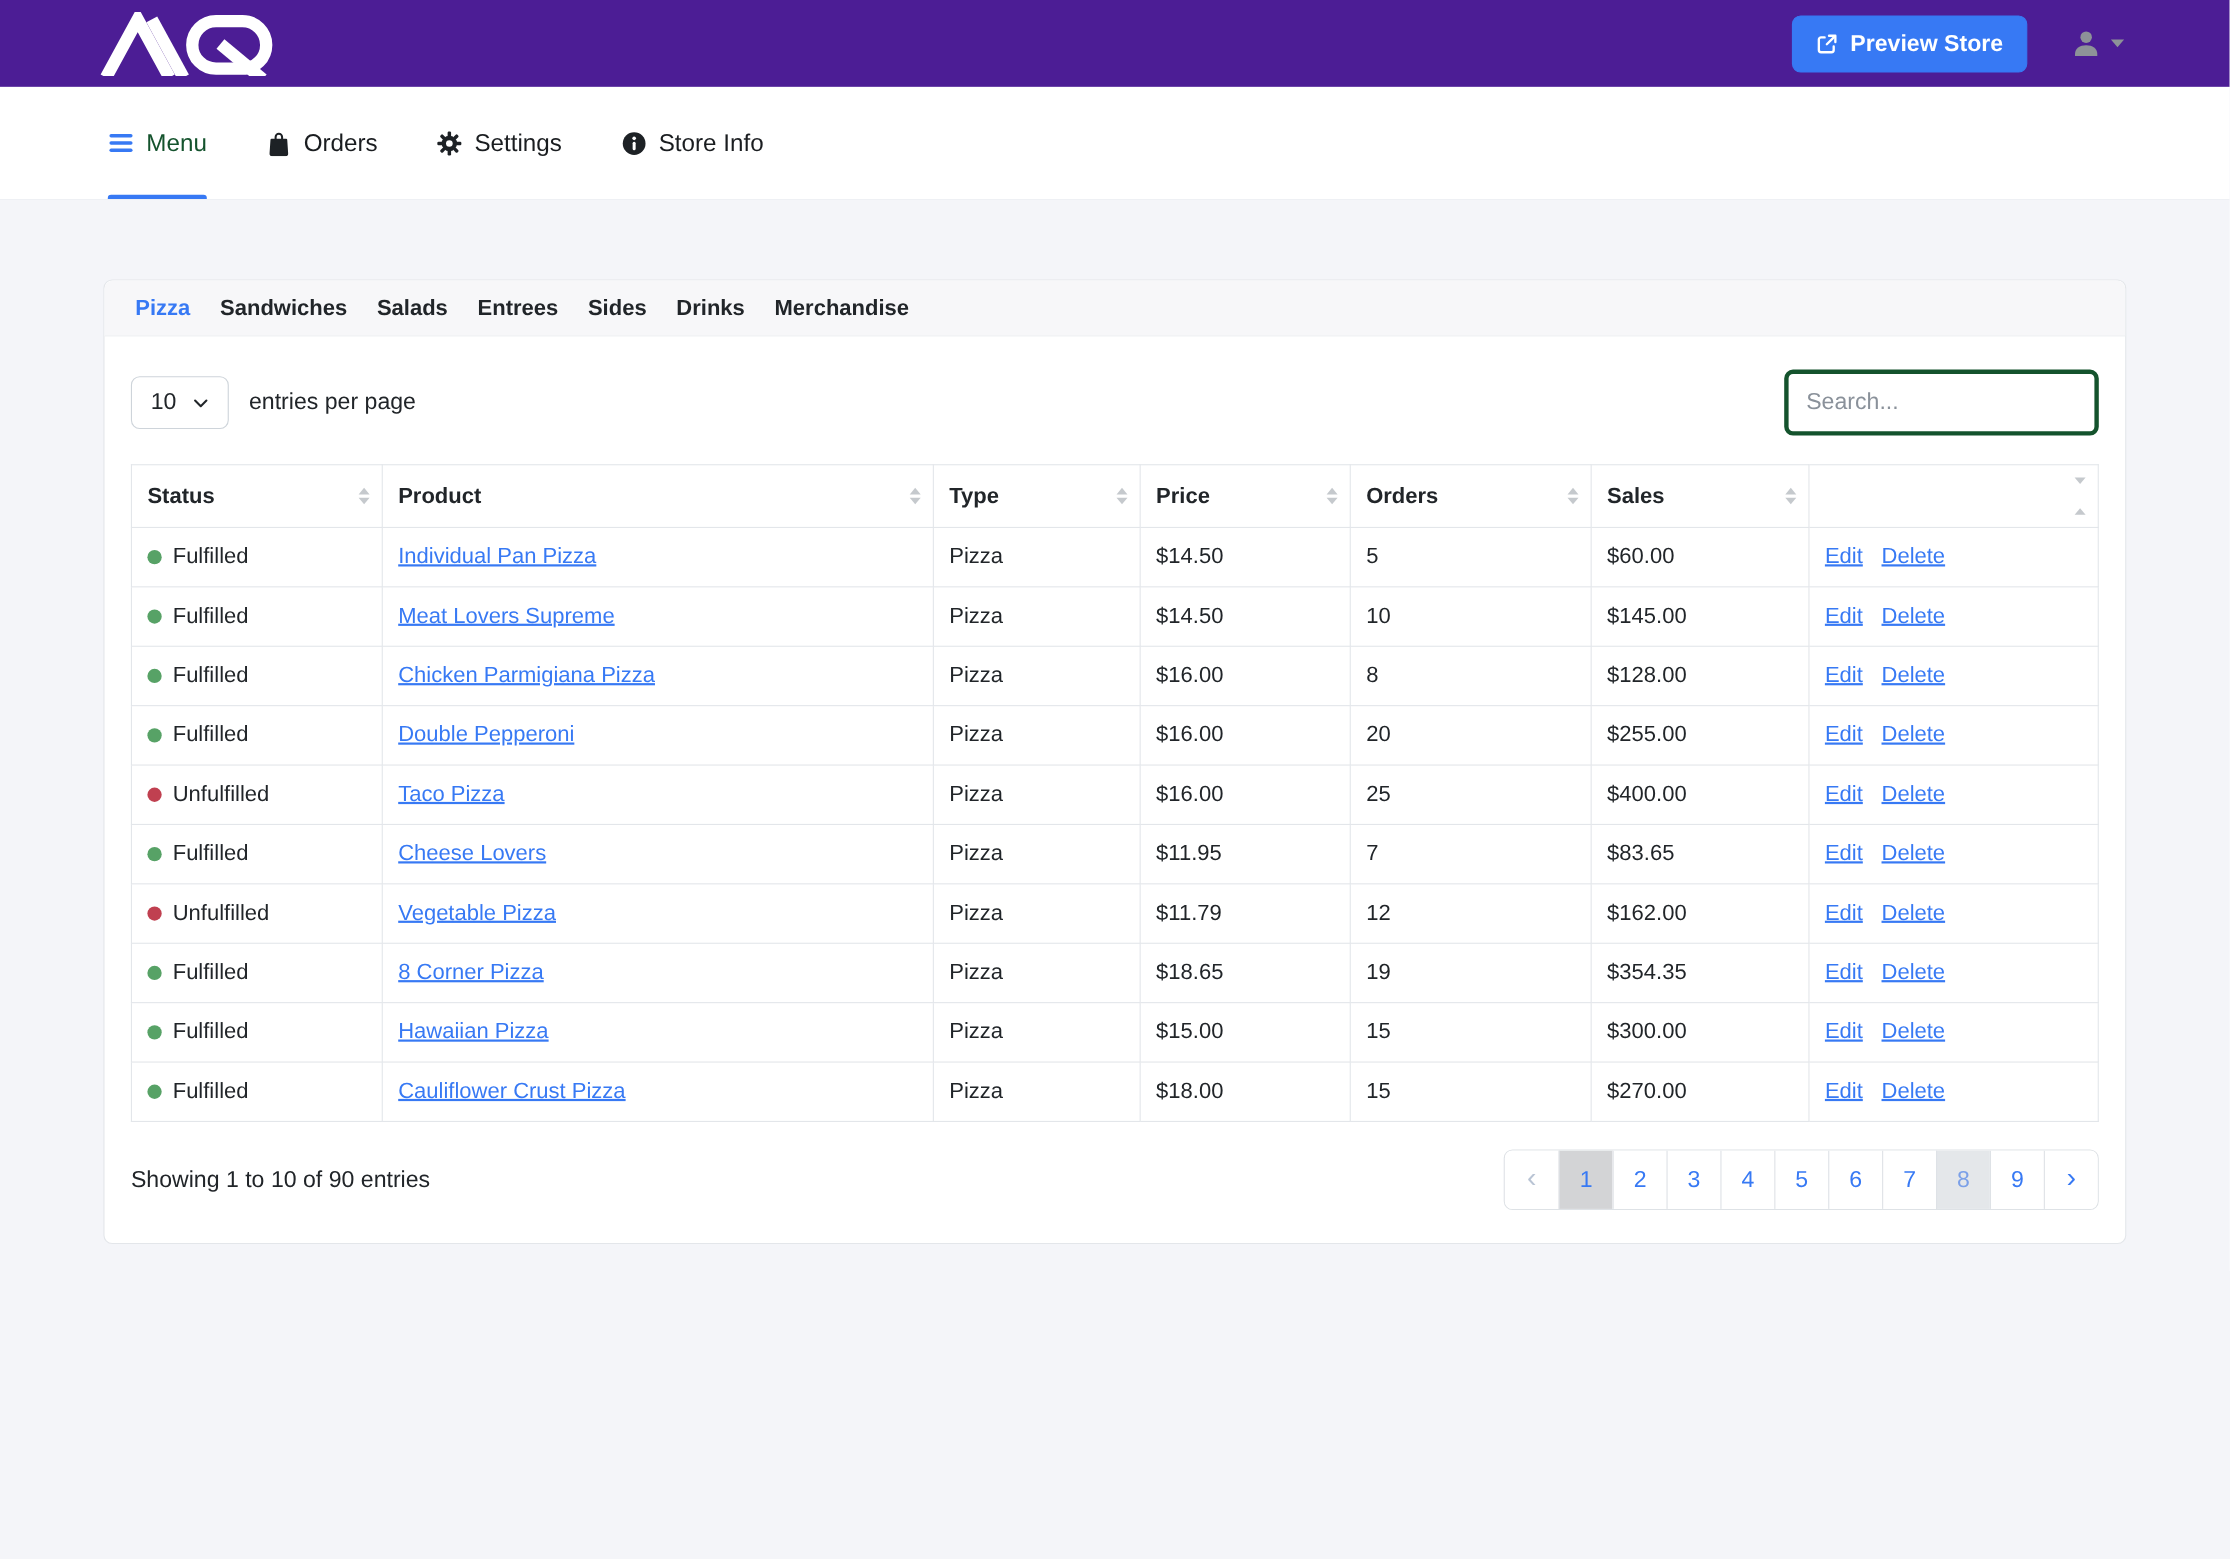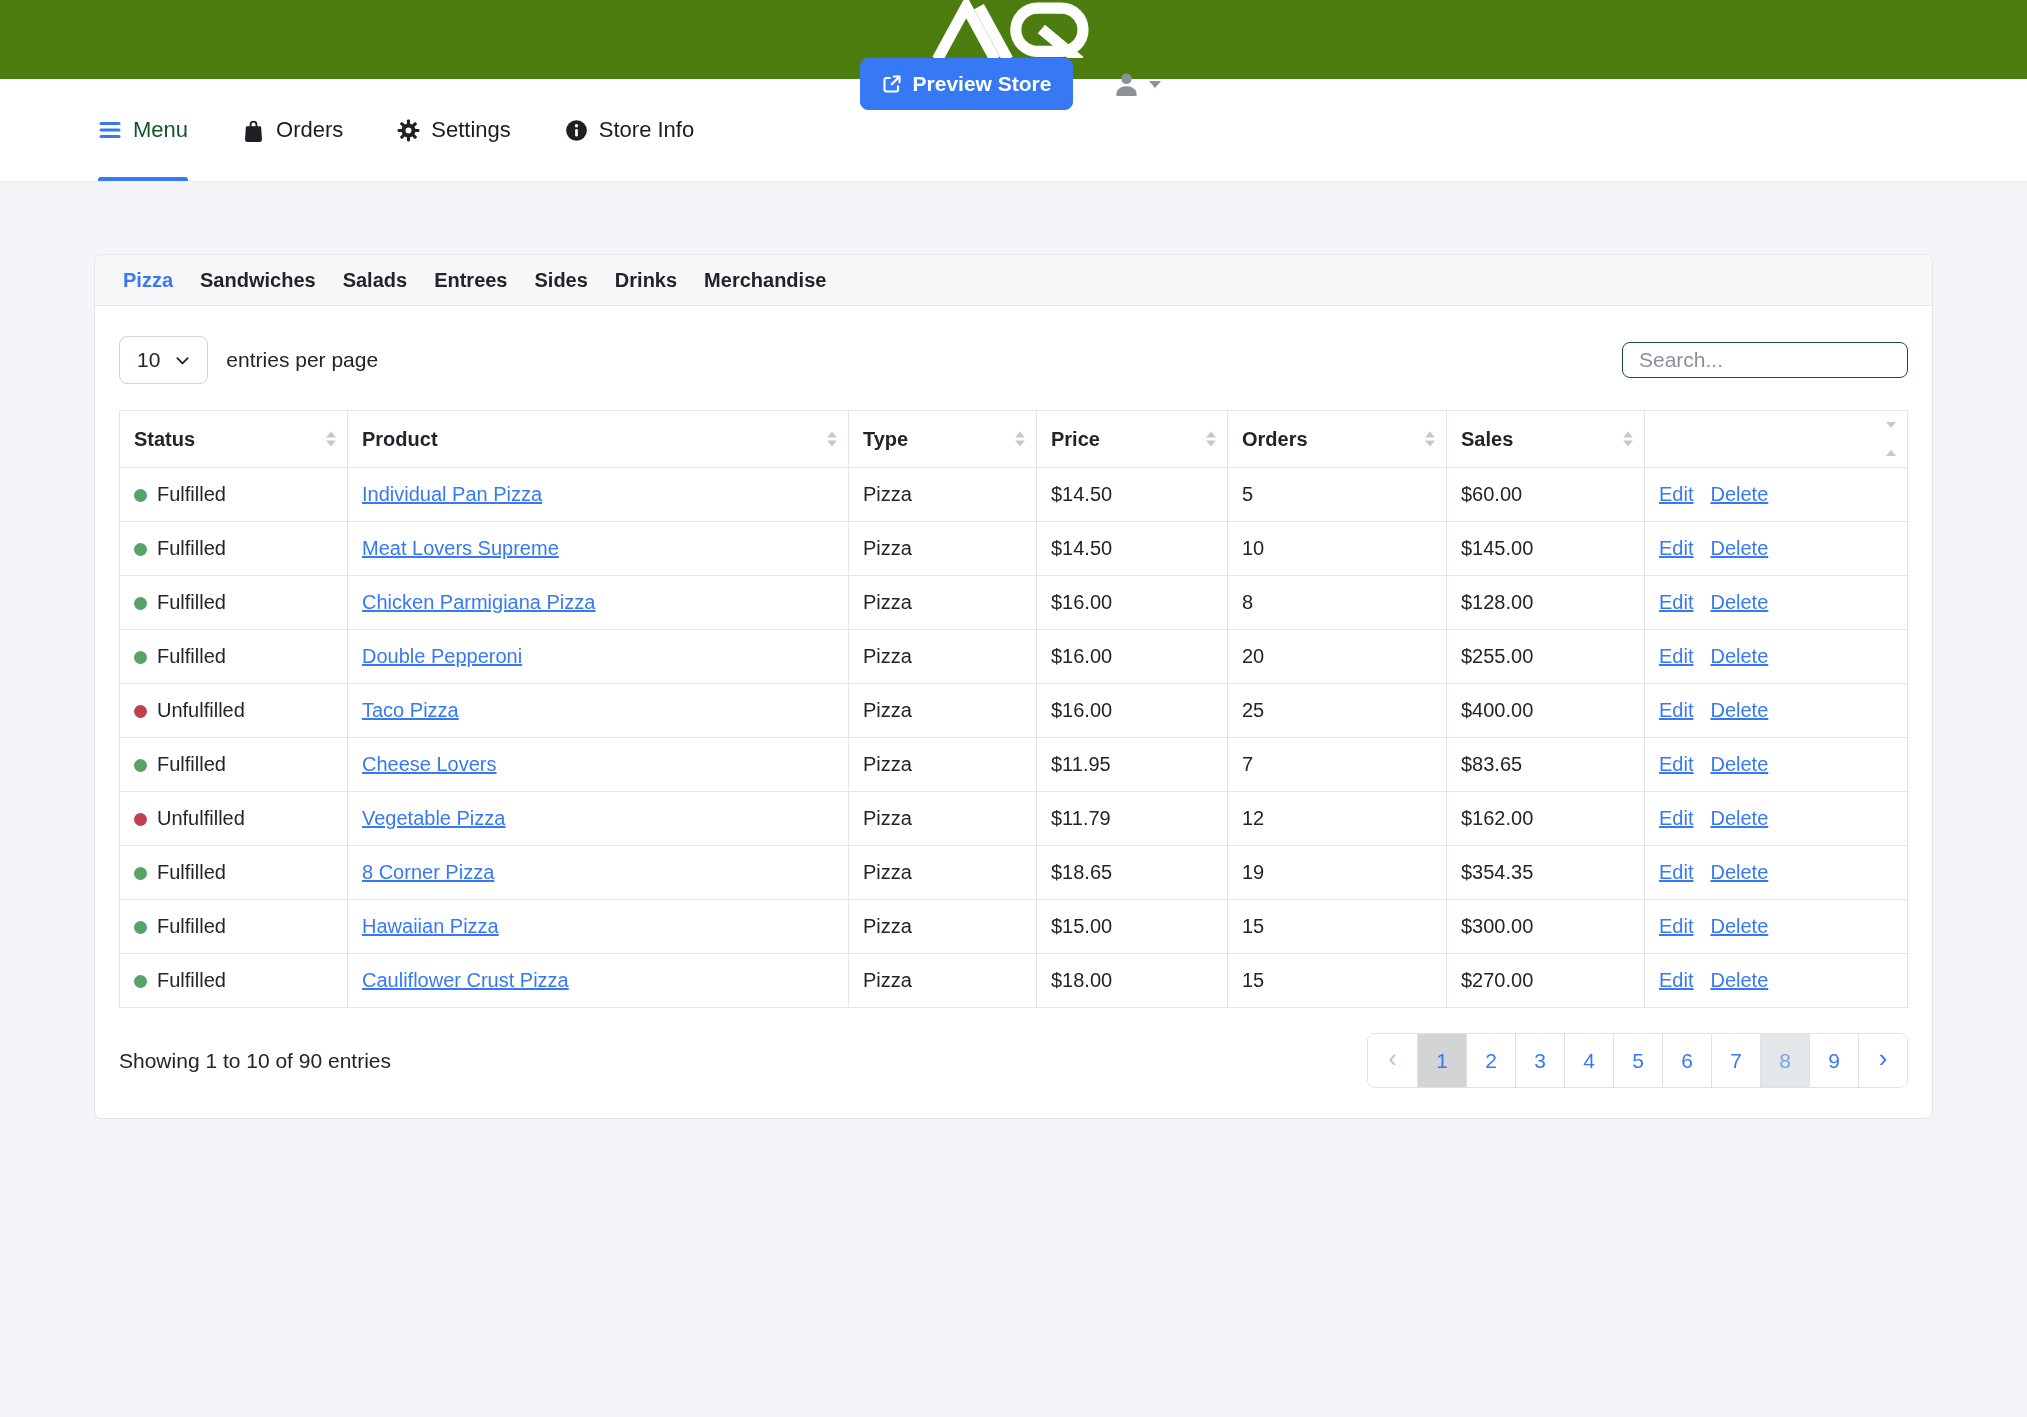--- a/index.html
+++ b/index.html
@@ -5,24 +5,23 @@
   * { box-sizing: border-box; }
   html,body { margin:0; padding:0; }
   body {
     width:2027px; height:1417px; overflow:hidden;
     background:#f4f5f9;
     font-family:"Liberation Sans","DejaVu Sans",sans-serif;
     color:#212529;
   }
   
   .topbar {
-    height:79px; background:#4d7c0f;
+    height:79px; background:#4c1d95;
     display:flex; align-items:center; justify-content:space-between;
     padding:0 96px 0 90px;
-    flex-direction:column;
   }
   .logo { display:flex; align-items:center; cursor:pointer; }
   .topbar-right { display:flex; align-items:center; gap:40px; }
   .preview-btn {
     display:flex; align-items:center; gap:11px;
     background:#3779f4; color:#fff; border:1px solid #3779f4;
     border-radius:8px; height:52px; padding:0 21px;
     font-family:inherit; font-size:21px; font-weight:600; cursor:pointer;
   }
   .user-menu { display:flex; align-items:center; gap:9px; cursor:pointer; }
@@ -60,21 +59,21 @@
   .card-body { padding:30px 24px 0; }
   
   .controls { display:flex; justify-content:space-between; align-items:center; margin-bottom:26px; }
   .entries { display:flex; align-items:center; gap:18px; font-size:21px; }
   .select-box {
     display:flex; align-items:center; gap:15px; border:1px solid #ced4da;
     border-radius:8px; height:48px; padding:0 17px; font-size:21px; cursor:pointer;
     background:#fff;
   }
   .search-input {
-    width:286px; height:36px; border:1px solid #14532d; border-radius:8px;
+    width:286px; height:60px; border:4px solid #14532d; border-radius:8px;
     padding:0 16px; font-size:21px; font-family:inherit; color:#212529; background:#fff; outline:none;
   }
   .search-input::placeholder { color:#8a919a; }
   
   table { width:100%; border-collapse:collapse; font-size:20px; table-layout:fixed; }
   th, td { border:1px solid #e3e6ea; text-align:left; vertical-align:middle; }
   th { height:57px; padding:0 38px 0 14px; font-weight:700; position:relative; cursor:pointer; }
   td { height:54px; padding:0 14px; }
   .sort { position:absolute; right:11px; top:50%; transform:translateY(-50%); display:flex; flex-direction:column; gap:3px; }
   .tri-up { width:0; height:0; border-left:5px solid transparent; border-right:5px solid transparent; border-bottom:6px solid #c5c9cd; }

